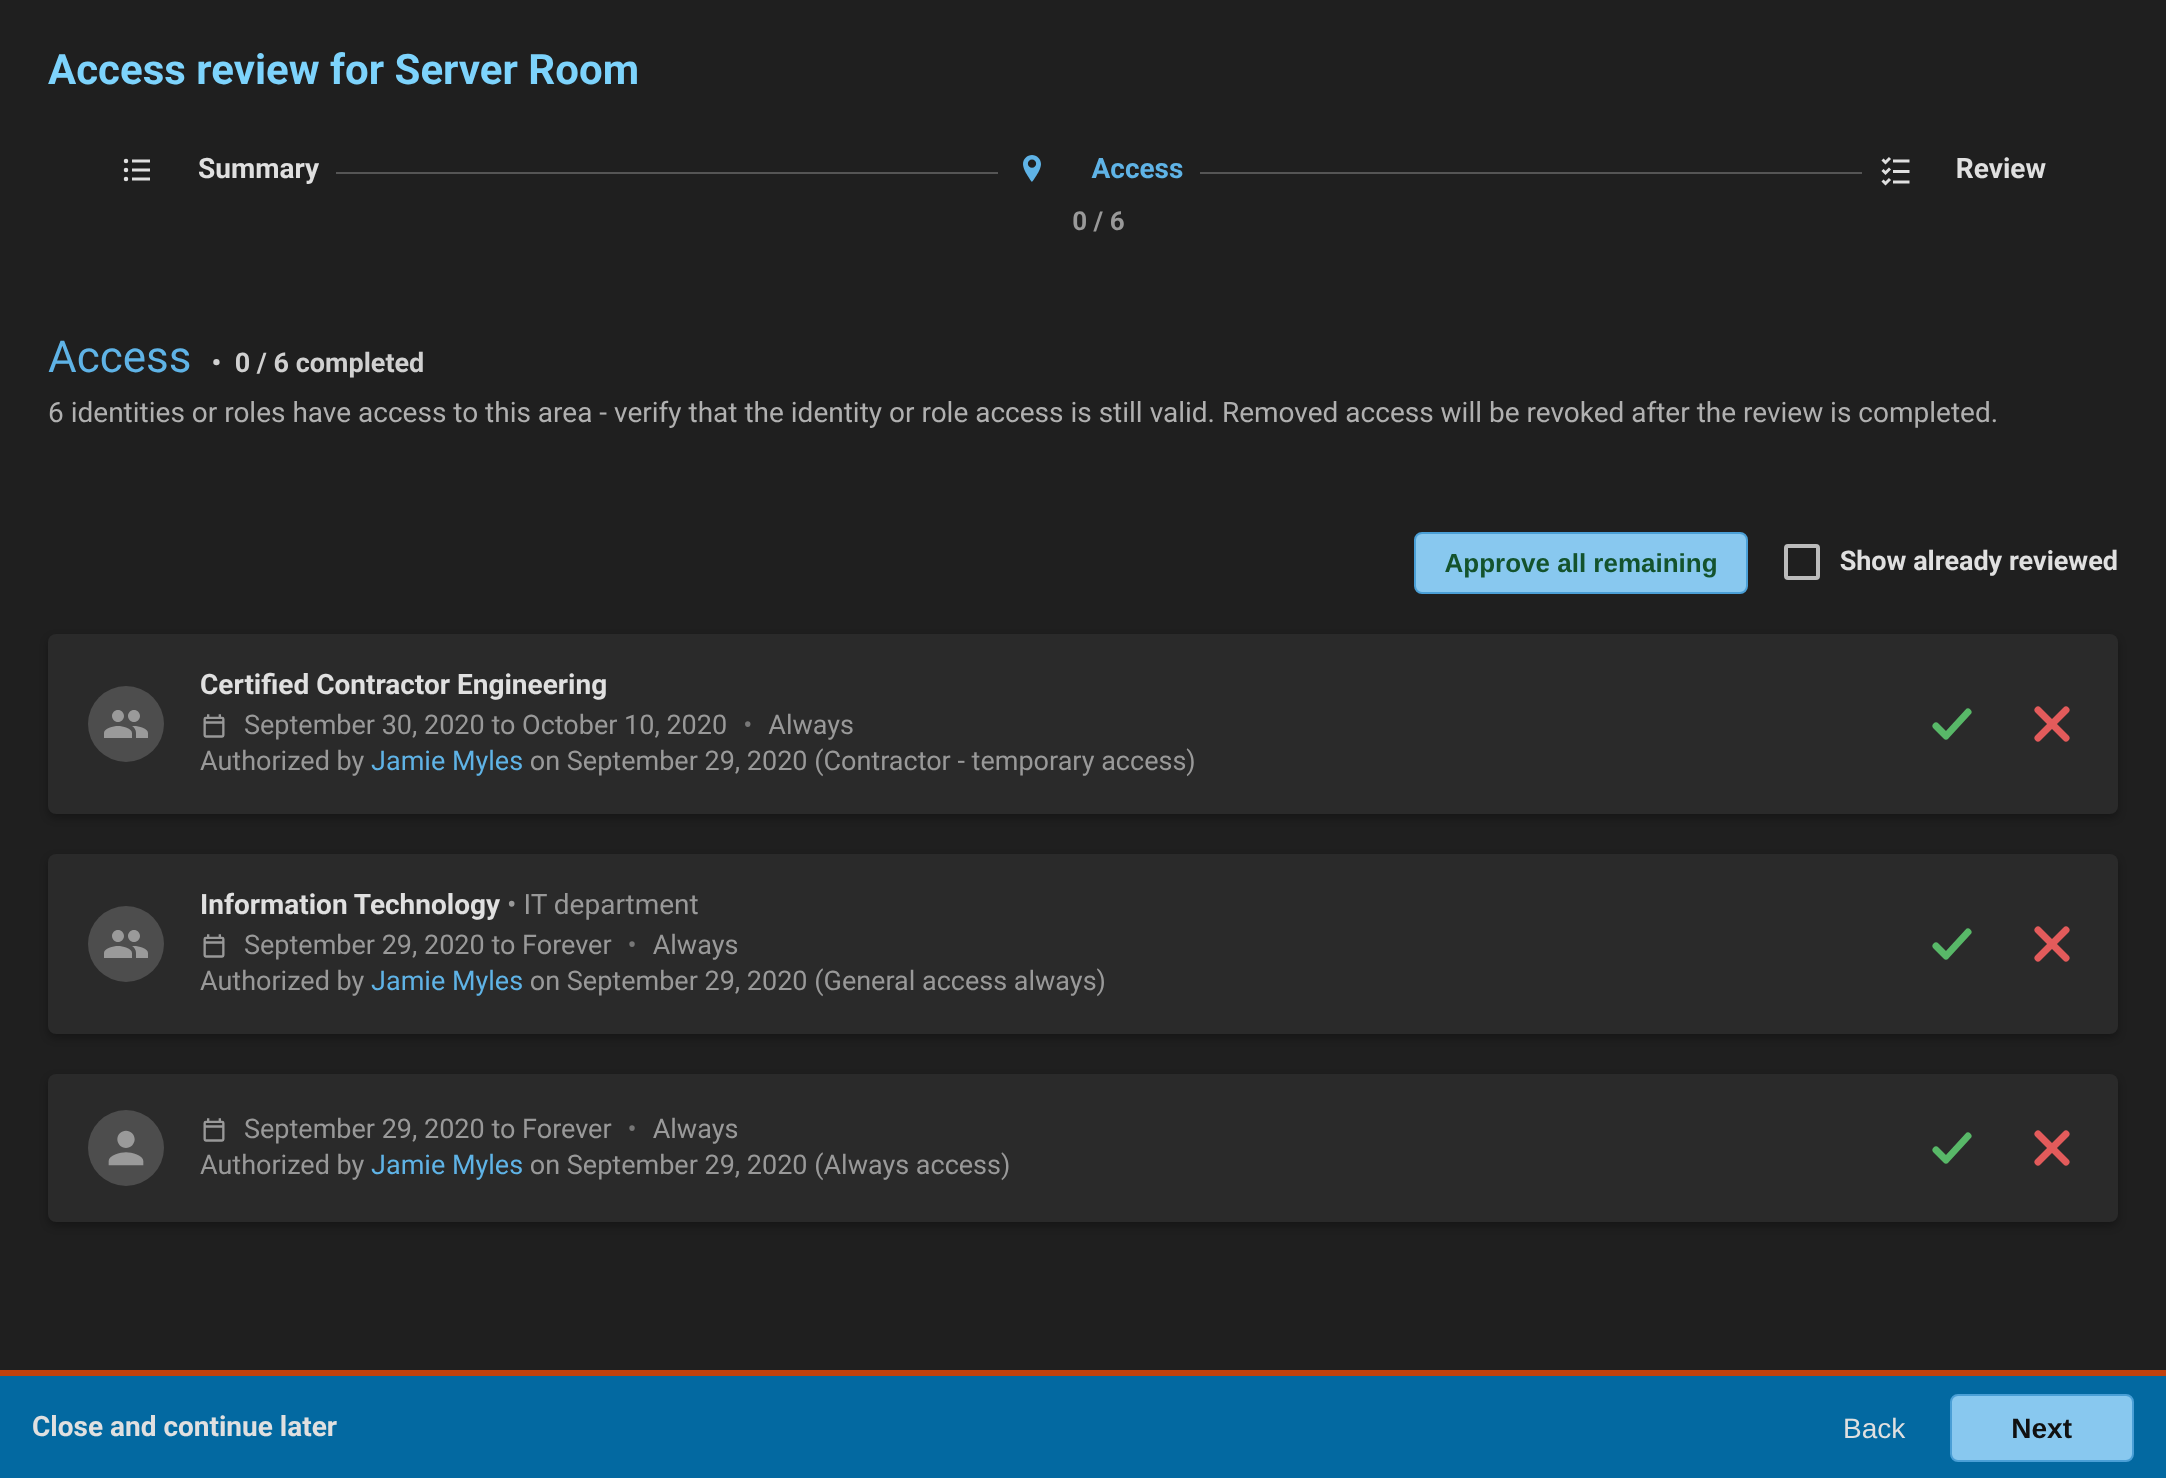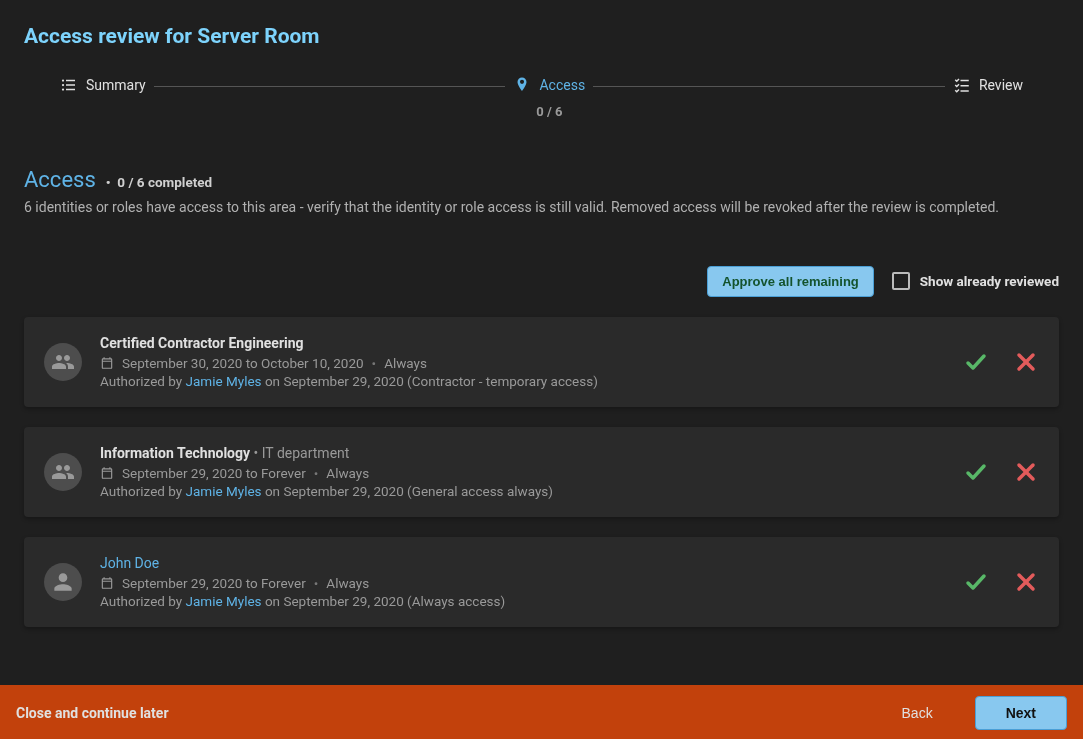--- a/index.html
+++ b/index.html
@@ -29,23 +29,23 @@
   }
   .stepper {
     display: flex;
     align-items: flex-start;
     padding: 16px 60px 8px 60px;
     gap: 8px;
   }
   .step {
     display: flex;
     align-items: center;
-    gap: 8px;
-    font-size: 14px;
-    font-weight: 400;
+    gap: 21px;
+    font-size: 14px;
+    font-weight: 700;
     color: #e0e0e0;
     white-space: nowrap;
   }
   .step.active { color: #5fb3e6; }
   .step .icon { width: 18px; height: 18px; display: inline-flex; align-items: center; justify-content: center; }
   .step-center {
     flex: 0 0 auto;
     display: flex;
     flex-direction: column;
     align-items: center;
@@ -189,26 +189,26 @@
     width: 26px; height: 26px;
     display: flex; align-items: center; justify-content: center;
     cursor: pointer;
     background: none; border: none;
   }
   .act-btn svg { width: 24px; height: 24px; }
   .act-approve svg { stroke: #58b868; }
   .act-reject svg { stroke: #e35b5b; }
   .footer {
     height: 54px;
-    border-top: 1px solid #c2410c;
+    border-top: 3px solid #c2410c;
     display: flex;
     align-items: center;
     padding: 0 16px;
-    gap: 28px;
-    background: #c2410c;
+    gap: 8px;
+    background: #0369a1;
     position: relative;
     z-index: 2;
   }
   .footer .close-link {
     font-size: 14px;
     font-weight: 700;
     color: #e0e0e0;
     cursor: pointer;
   }
   .footer .spacer { flex: 1; }
@@ -366,21 +366,20 @@
             </button>
           </div>
         </div>
         <div class="item">
           <div class="avatar person">
             <svg viewBox="0 0 24 24">
               <path d="M12 12c2.21 0 4-1.79 4-4s-1.79-4-4-4-4 1.79-4 4 1.79 4 4 4zm0 2c-2.67 0-8 1.34-8 4v2h16v-2c0-2.66-5.33-4-8-4z"></path>
             </svg>
           </div>
           <div class="item-body">
-            <div class="item-title"><a href="#">John Doe</a></div>
             <div class="item-line">
               <svg class="cal-icon" viewBox="0 0 24 24">
                 <path d="M19 4h-1V2h-2v2H8V2H6v2H5a2 2 0 0 0-2 2v14a2 2 0 0 0 2 2h14a2 2 0 0 0 2-2V6a2 2 0 0 0-2-2zm0 16H5V10h14v10zM5 8V6h14v2H5z"></path>
               </svg>
               <span>September 29, 2020 to Forever</span>
               <span class="dot">•</span>
               <span>Always</span>
             </div>
             <div class="item-auth"><span>Authorized by </span><a href="#">Jamie Myles</a><span> on September 29, 2020 (Always access)</span></div>
           </div>

